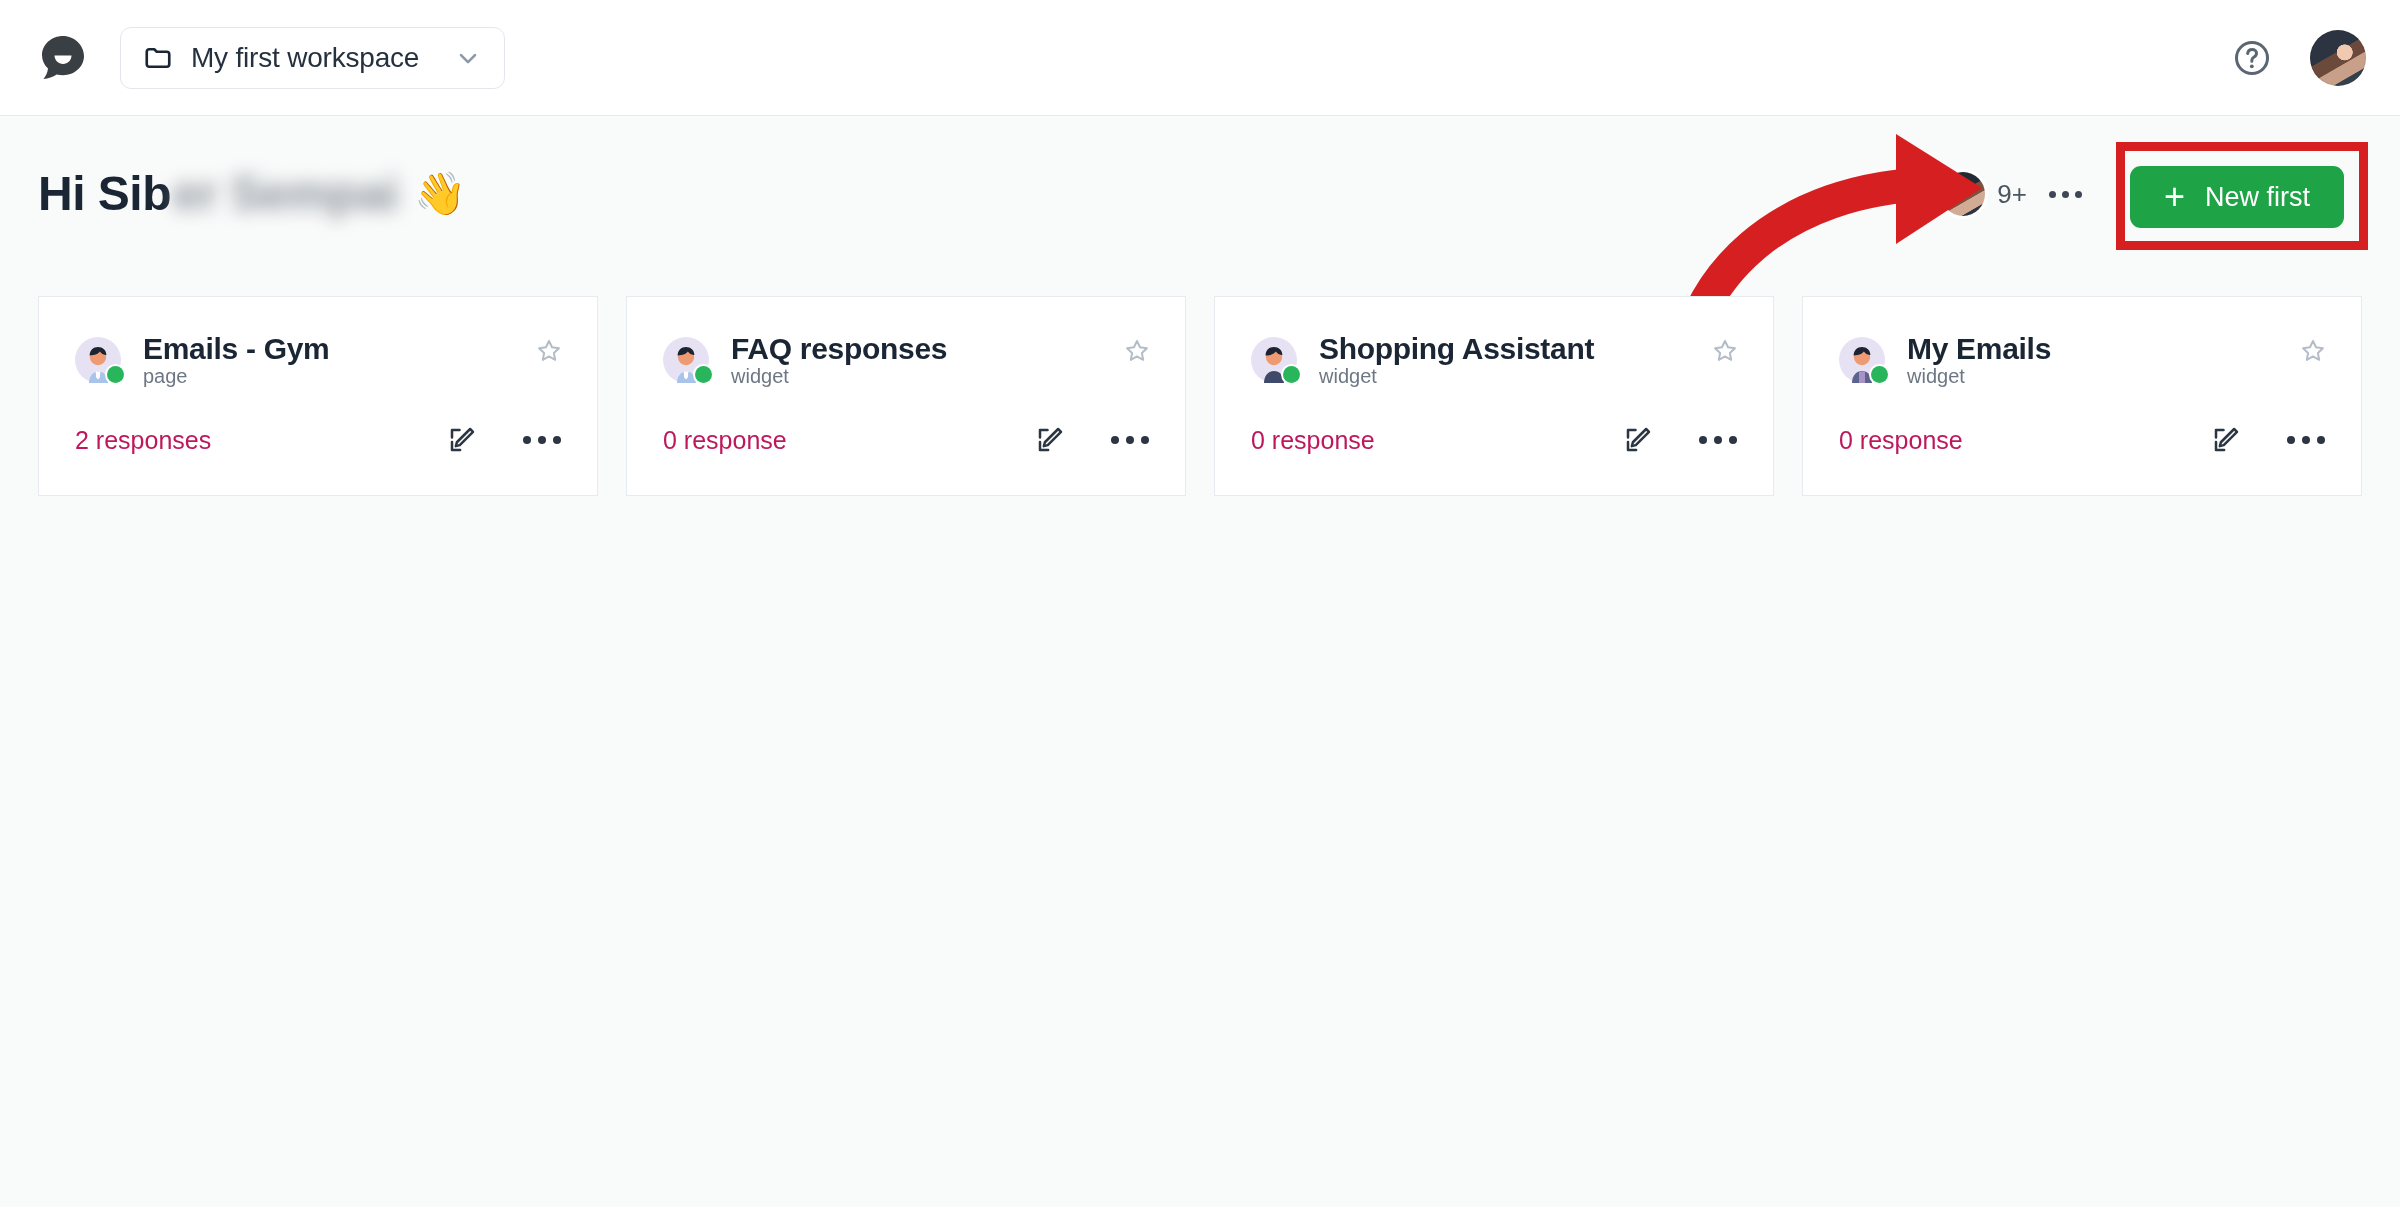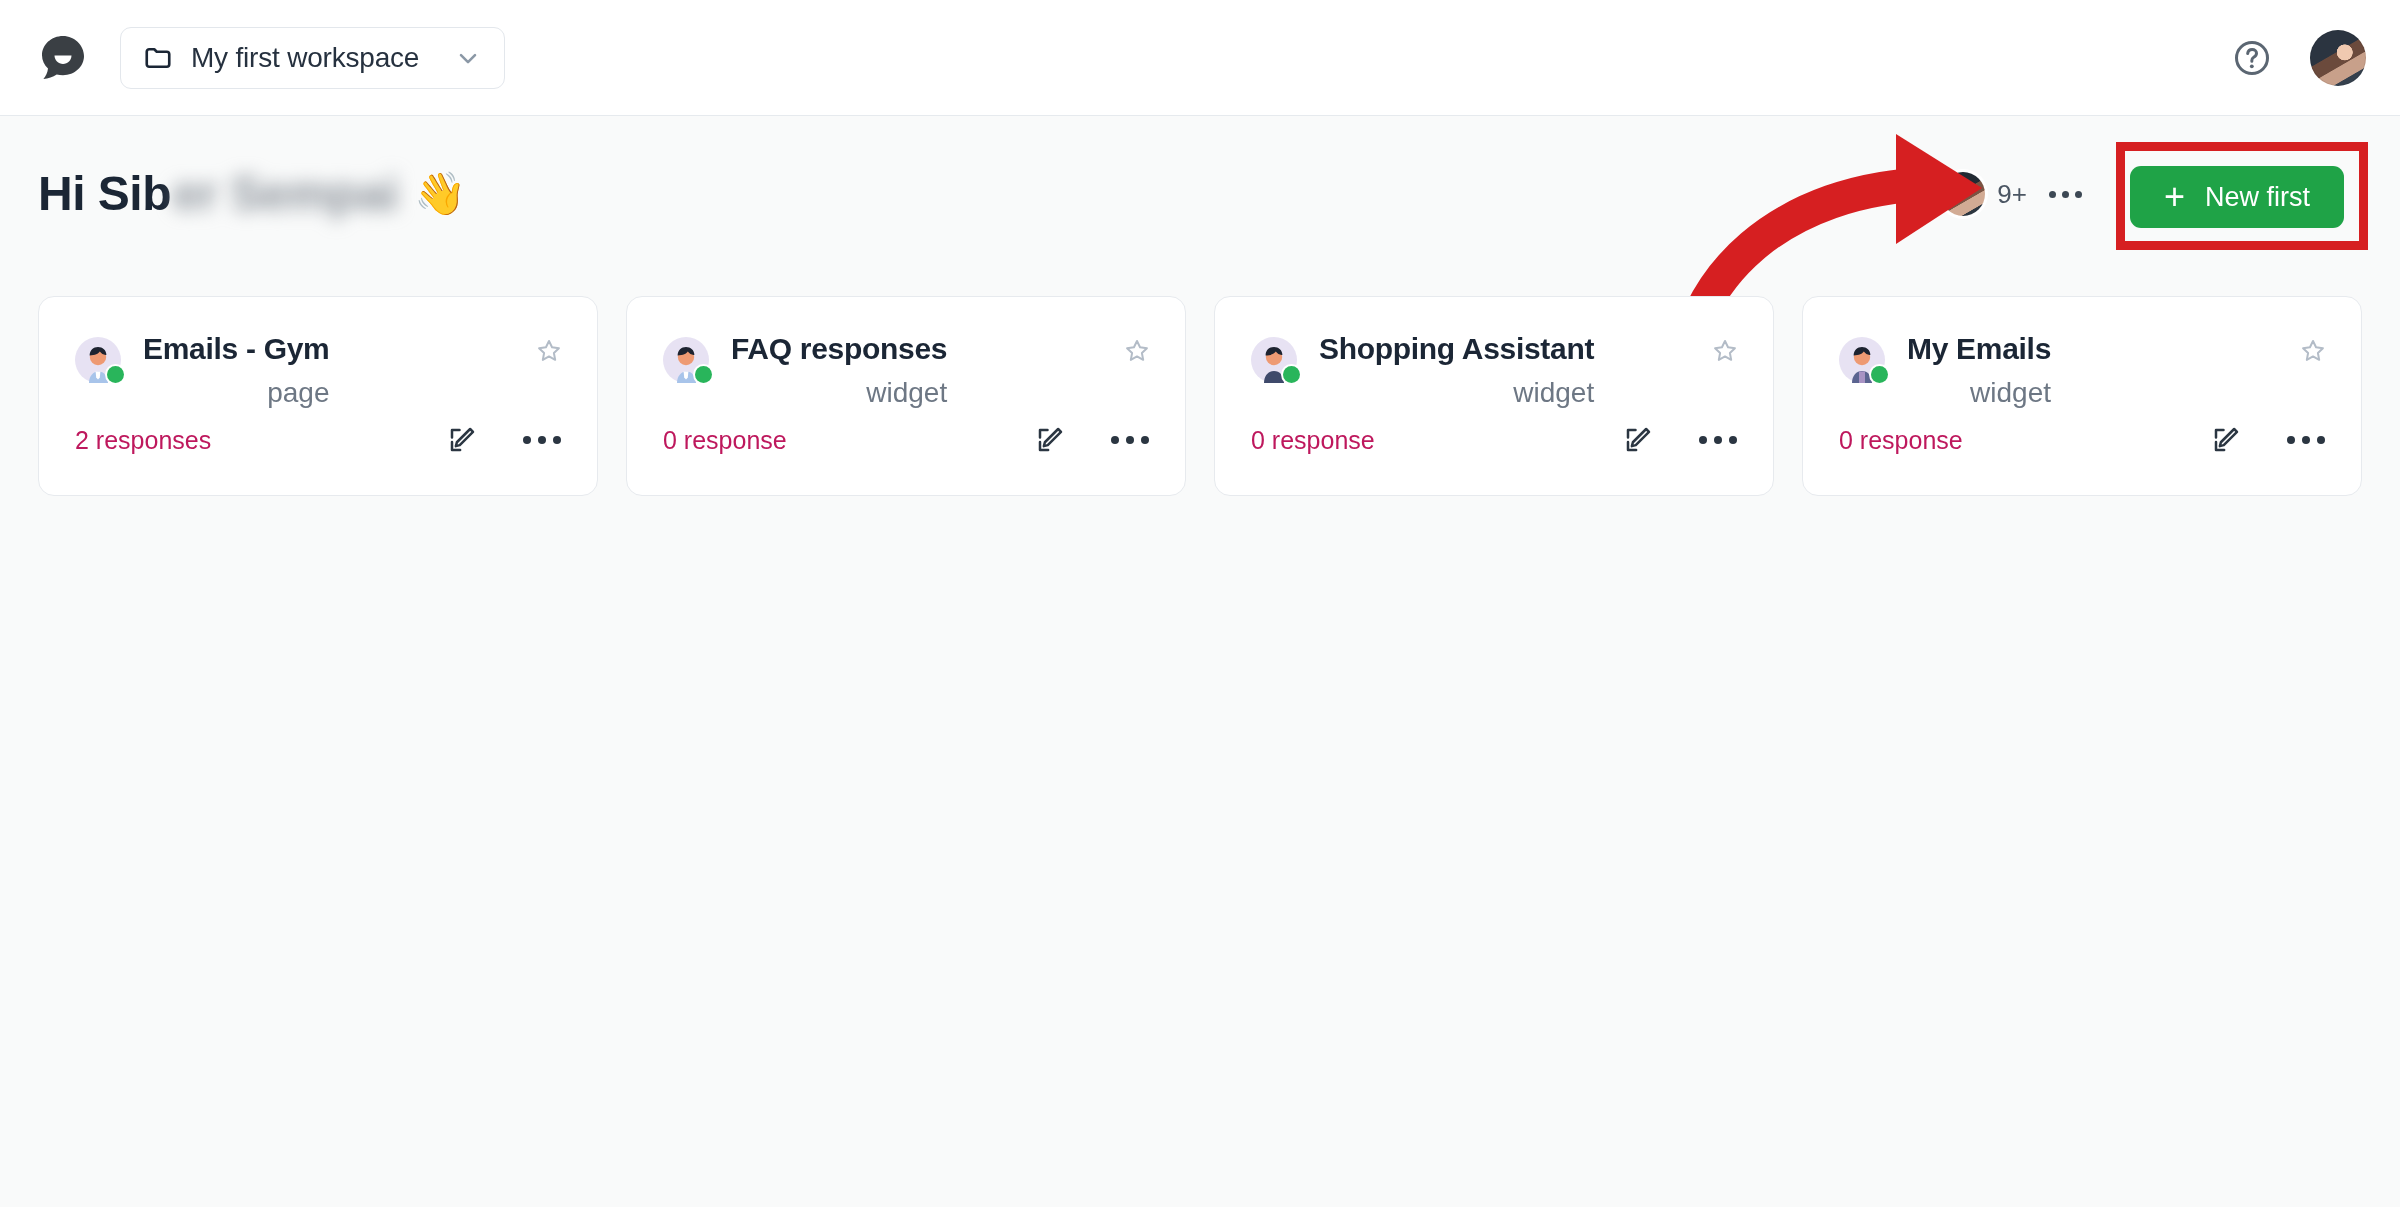--- a/index.html
+++ b/index.html
@@ -89,27 +89,27 @@
     pointer-events:none; overflow:visible;
   }
 
   
   .cards{
     position:absolute; top:192px; left:38px; width:2330px;
     display:flex; gap:28px;
   }
   .card{
     width:560px; height:200px; background:#fff;
-    border:1px solid #e7eaee; border-radius:16px;
+    border:1px solid #e7eaee; border-radius:0;
     position:relative; cursor:pointer;
   }
   .card-head{ position:absolute; left:36px; top:36px; right:34px; display:flex; align-items:flex-start; gap:22px;}
   .av-wrap{ position:relative; width:46px; height:46px; flex:none; margin-top:4px;}
   .card-title{ font-size:30px; font-weight:bold; letter-spacing:-0.3px; color:#1b2635; line-height:1.05; }
-  .card-type{ font-size:28px; color:#6d7784; margin-top:12px;text-align:right; }
+  .card-type{ font-size:20px; color:#6d7784; margin-top:0; }
   .star{ position:absolute; right:0; top:4px; width:28px; height:28px; cursor:pointer; }
   .card-foot{
     position:absolute; left:36px; right:34px; bottom:40px;
     display:flex; align-items:center;
   }
   .resp{ font-size:25px; color:#be185d; }
   .foot-icons{ margin-left:auto; display:flex; align-items:center; gap:44px; }
   .edit-icon{ width:30px; height:30px; display:block; cursor:pointer;}
   .dots{ display:flex; gap:7px; cursor:pointer; padding:6px 2px;}
   .dots i{ width:8px; height:8px; border-radius:50%; background:#2b3642; display:block;}

